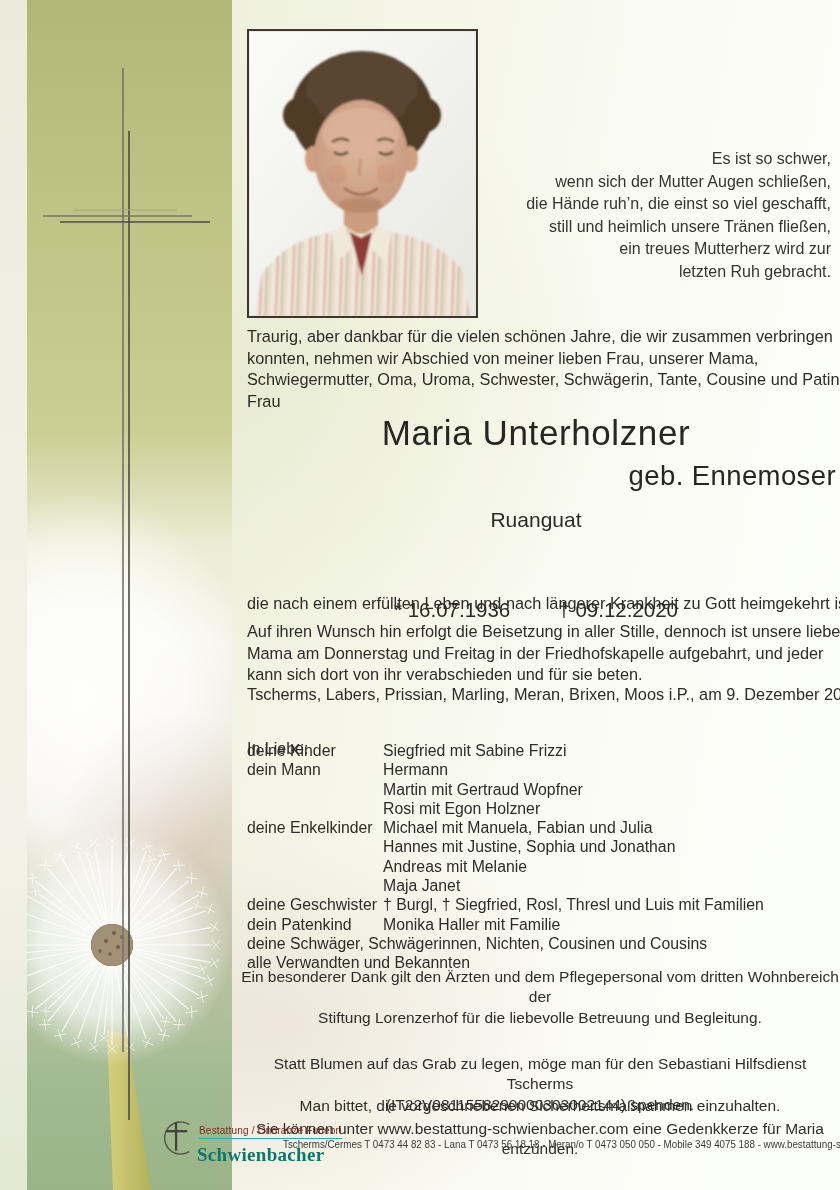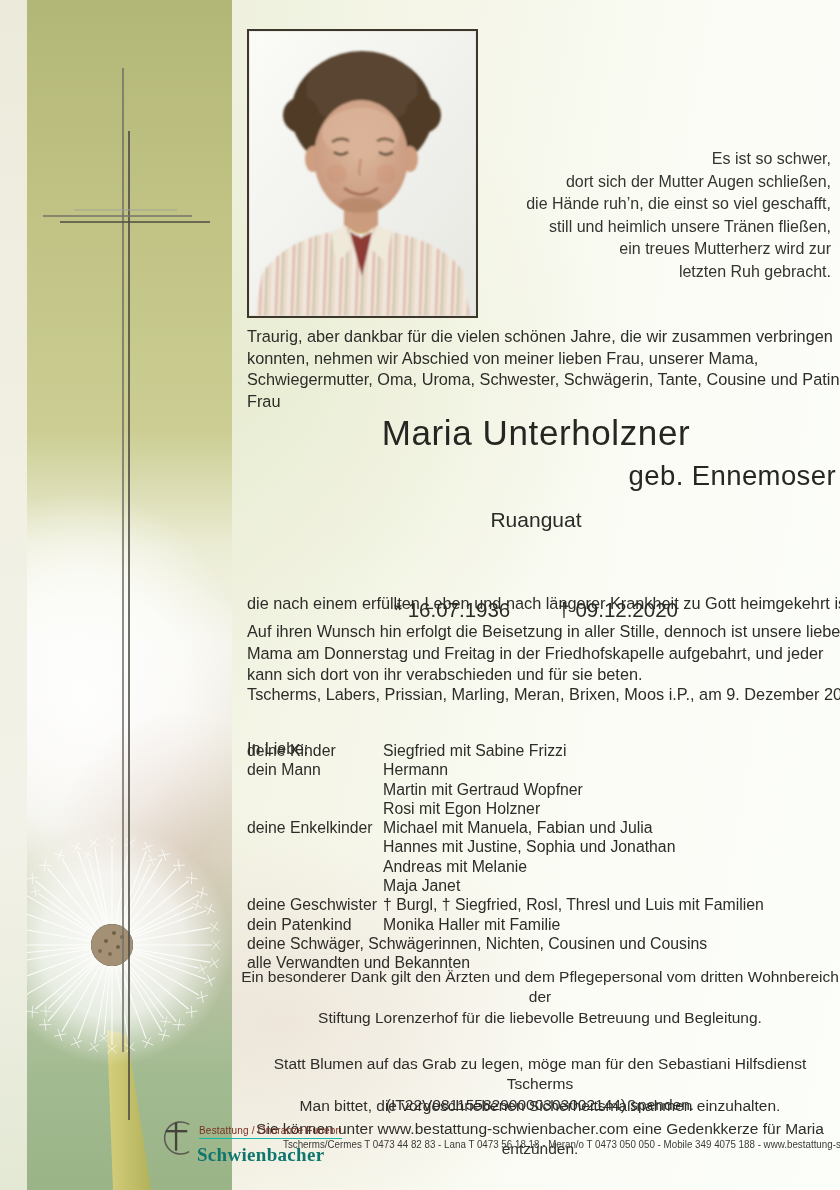--- a/index.html
+++ b/index.html
@@ -227,21 +227,21 @@
         <polygon points="143,201 127,195 121,217 137,232" fill="#efe9da"></polygon>
         <polygon points="101,201 112,207 123,201 113,245" fill="#8e3b34"></polygon>
       </g>
       <rect width="227" height="285" fill="none" stroke="#d9d9d2" stroke-width="2" opacity=".4"></rect>
     </svg>
   </div>
 
   <div class="poem">
 
   <div class="poem-line">Es ist so schwer,</div>
-      <div class="poem-line">dort sich der Mutter Augen schließen,</div>
+      <div class="poem-line">wenn sich der Mutter Augen schließen,</div>
       <div class="poem-line">die Hände ruh’n, die einst so viel geschafft,</div>
       <div class="poem-line">still und heimlich unsere Tränen fließen,</div>
       <div class="poem-line">ein treues Mutterherz wird zur</div>
       <div class="poem-line">letzten Ruh gebracht.</div>
     </div>
 
   <div class="intro body-par">
 
   <div>Traurig, aber dankbar für die vielen schönen Jahre, die wir zusammen verbringen</div>
       <div>konnten, nehmen wir Abschied von meiner lieben Frau, unserer Mama,</div>

